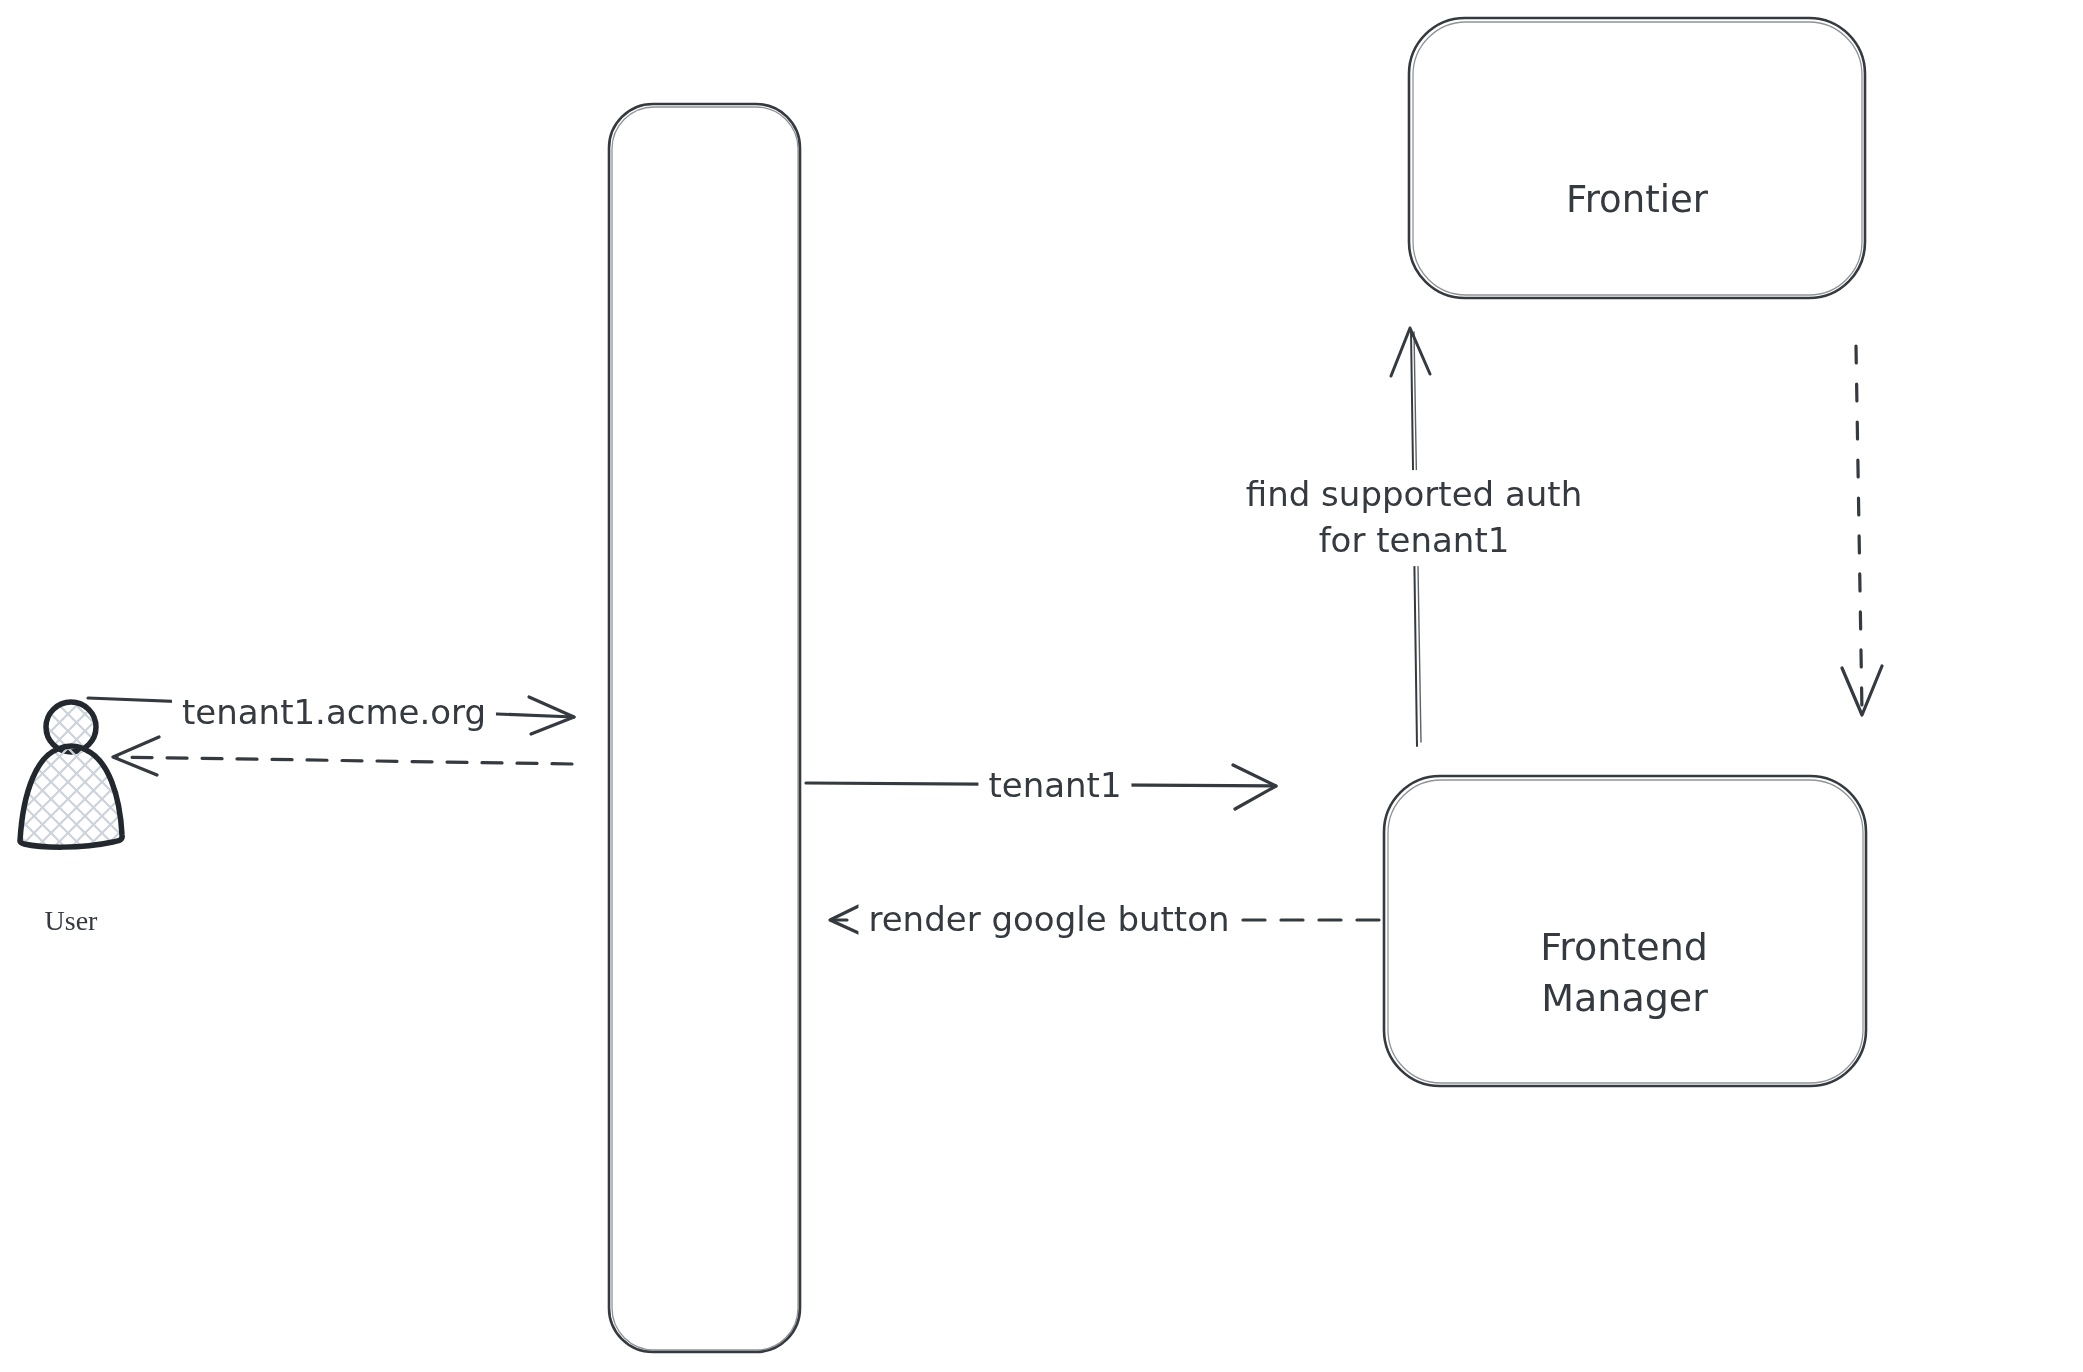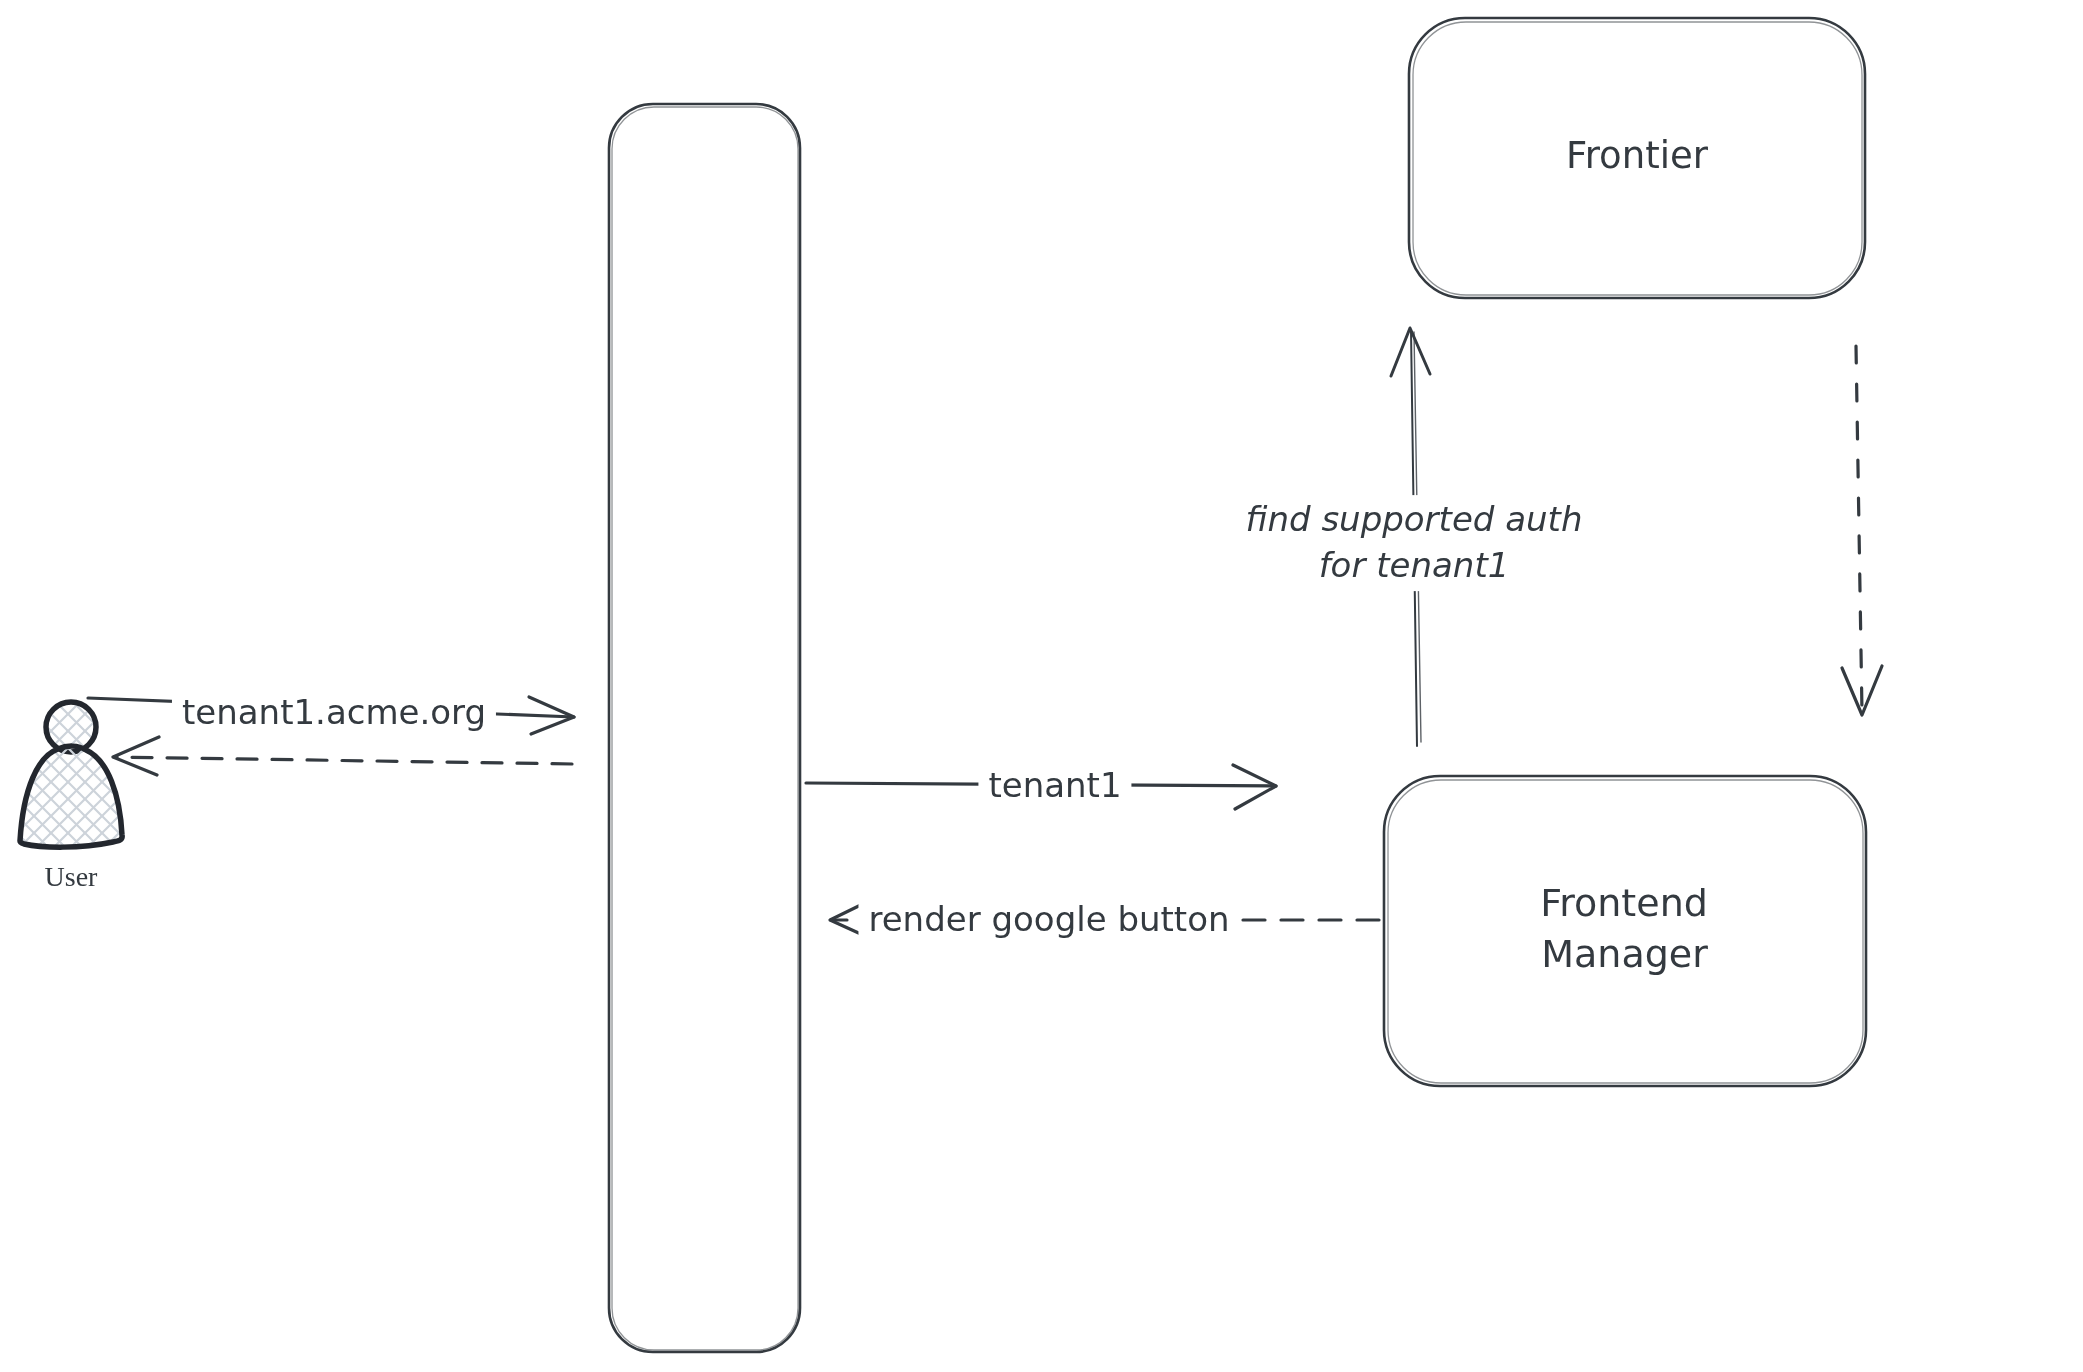--- a/index.html
+++ b/index.html
@@ -15,21 +15,21 @@
   .lbl{
     position:absolute;
     transform:translate(-50%,-50%);
     white-space:nowrap;
     text-align:center;
     color:#343a40;
     line-height:1.25;
     user-select:none;
   }
   .lbl.on-arrow{background:#ffffff;padding:2px 10px;}
-  .node-lbl{font-size:38px;}
+  .node-lbl{font-size:38px;margin-top:44px;}
   .arrow-lbl{font-size:34px;}
 </style>
 </head>
 <body>
 
 <div class="canvas">
 
   <svg width="2083" height="1372" viewBox="0 0 2083 1372">
     <defs>
       <pattern id="crosshatch" width="17" height="17" patternUnits="userSpaceOnUse">
@@ -99,19 +99,19 @@
     <span style="display:block">Frontend</span>
     <span style="display:block">Manager</span>
   </div>
 
   <div class="lbl arrow-lbl on-arrow" style="left:334px;top:712px;">tenant1.acme.org</div>
 
   <div class="lbl arrow-lbl on-arrow" style="left:1055px;top:785px;">tenant1</div>
 
   <div class="lbl arrow-lbl on-arrow" style="left:1049px;top:919px;">render google button</div>
 
-  <div class="lbl arrow-lbl on-arrow" style="left:1414px;top:543px;line-height:1.35;font-style:italic;">
+  <div class="lbl arrow-lbl on-arrow" style="left:1414px;top:518px;line-height:1.35;">
     <span style="display:block">find supported auth</span>
     <span style="display:block">for tenant1</span>
   </div>
 
 
 </div>
 
 </body></html>

